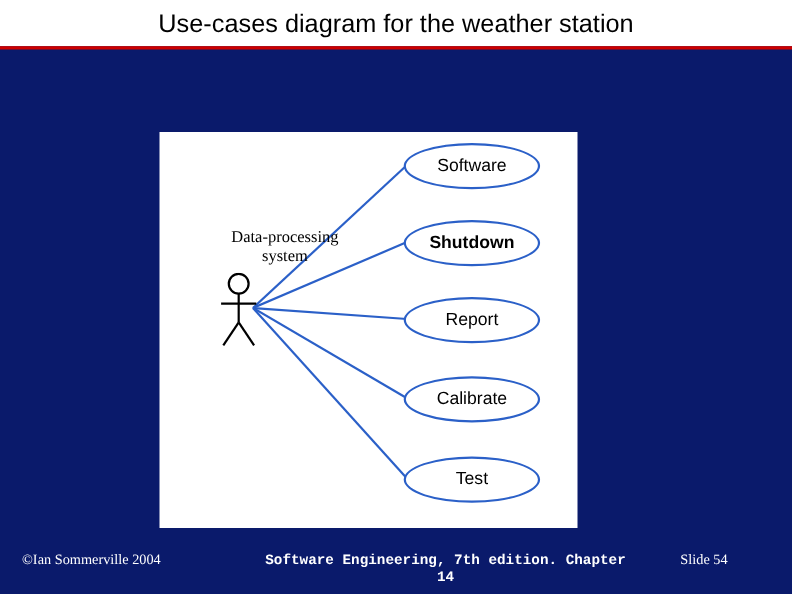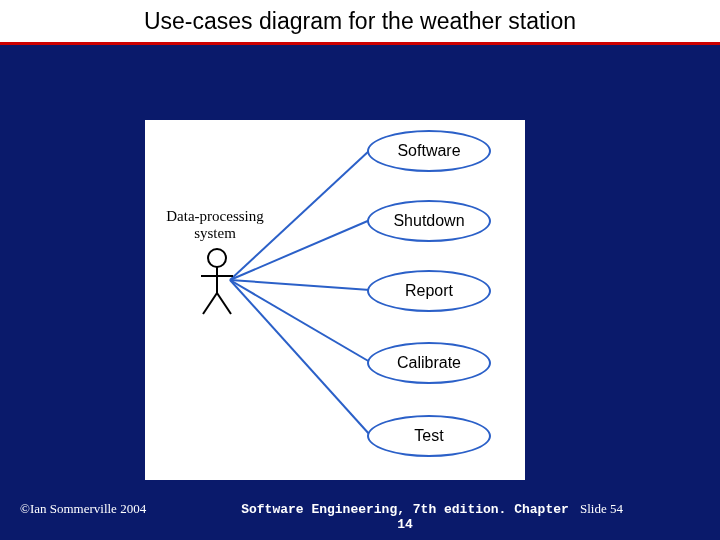--- a/index.html
+++ b/index.html
@@ -40,20 +40,21 @@
   .actor-label {
     position: absolute;
     top: 88px;
     left: 0;
     width: 140px;
     text-align: center;
     font-family: "Times New Roman", serif;
     font-size: 15px;
     line-height: 1.1;
     color: #000;
+    padding-left: 44px;
   }
   .actor {
     position: absolute;
     top: 128px;
     left: 54px;
   }
   .usecase {
     position: absolute;
     border: 2px solid #2b60c8;
     border-radius: 50%;
@@ -82,21 +83,21 @@
     font-family: "Times New Roman", serif;
   }
   .footer .book {
     flex: 1;
     text-align: center;
     font-family: Liberation Mono, monospace;
     font-weight: bold;
   }
   .footer .slide-num {
     width: 120px;
-    text-align: left;
+    text-align: center;
     padding-right: 20px;
     font-family: "Times New Roman", serif;
   }
 </style>
 </head>
 <body>
 
 <div class="slide">
 
   <div class="title-area">Use-cases diagram for the weather station</div>
@@ -121,21 +122,21 @@
       <circle cx="18" cy="10" r="9" fill="none" stroke="#000" stroke-width="2"></circle>
       <line x1="18" y1="19" x2="18" y2="45" stroke="#000" stroke-width="2"></line>
       <line x1="2" y1="28" x2="34" y2="28" stroke="#000" stroke-width="2"></line>
       <line x1="18" y1="45" x2="4" y2="66" stroke="#000" stroke-width="2"></line>
       <line x1="18" y1="45" x2="32" y2="66" stroke="#000" stroke-width="2"></line>
     </svg>
 
     <div class="usecase" style="top:10px;  left:222px;">
         <span>Software</span>
       </div>
-    <div class="usecase" style="top:80px;  left:222px;">
+    <div class="usecase" style="top:80px;  left:222px;font-weight:bold;">
         <span>Shutdown</span>
       </div>
     <div class="usecase" style="top:150px; left:222px;">
         <span>Report</span>
       </div>
     <div class="usecase" style="top:222px; left:222px;">
         <span>Calibrate</span>
       </div>
     <div class="usecase" style="top:295px; left:222px;">
         <span>Test</span>

